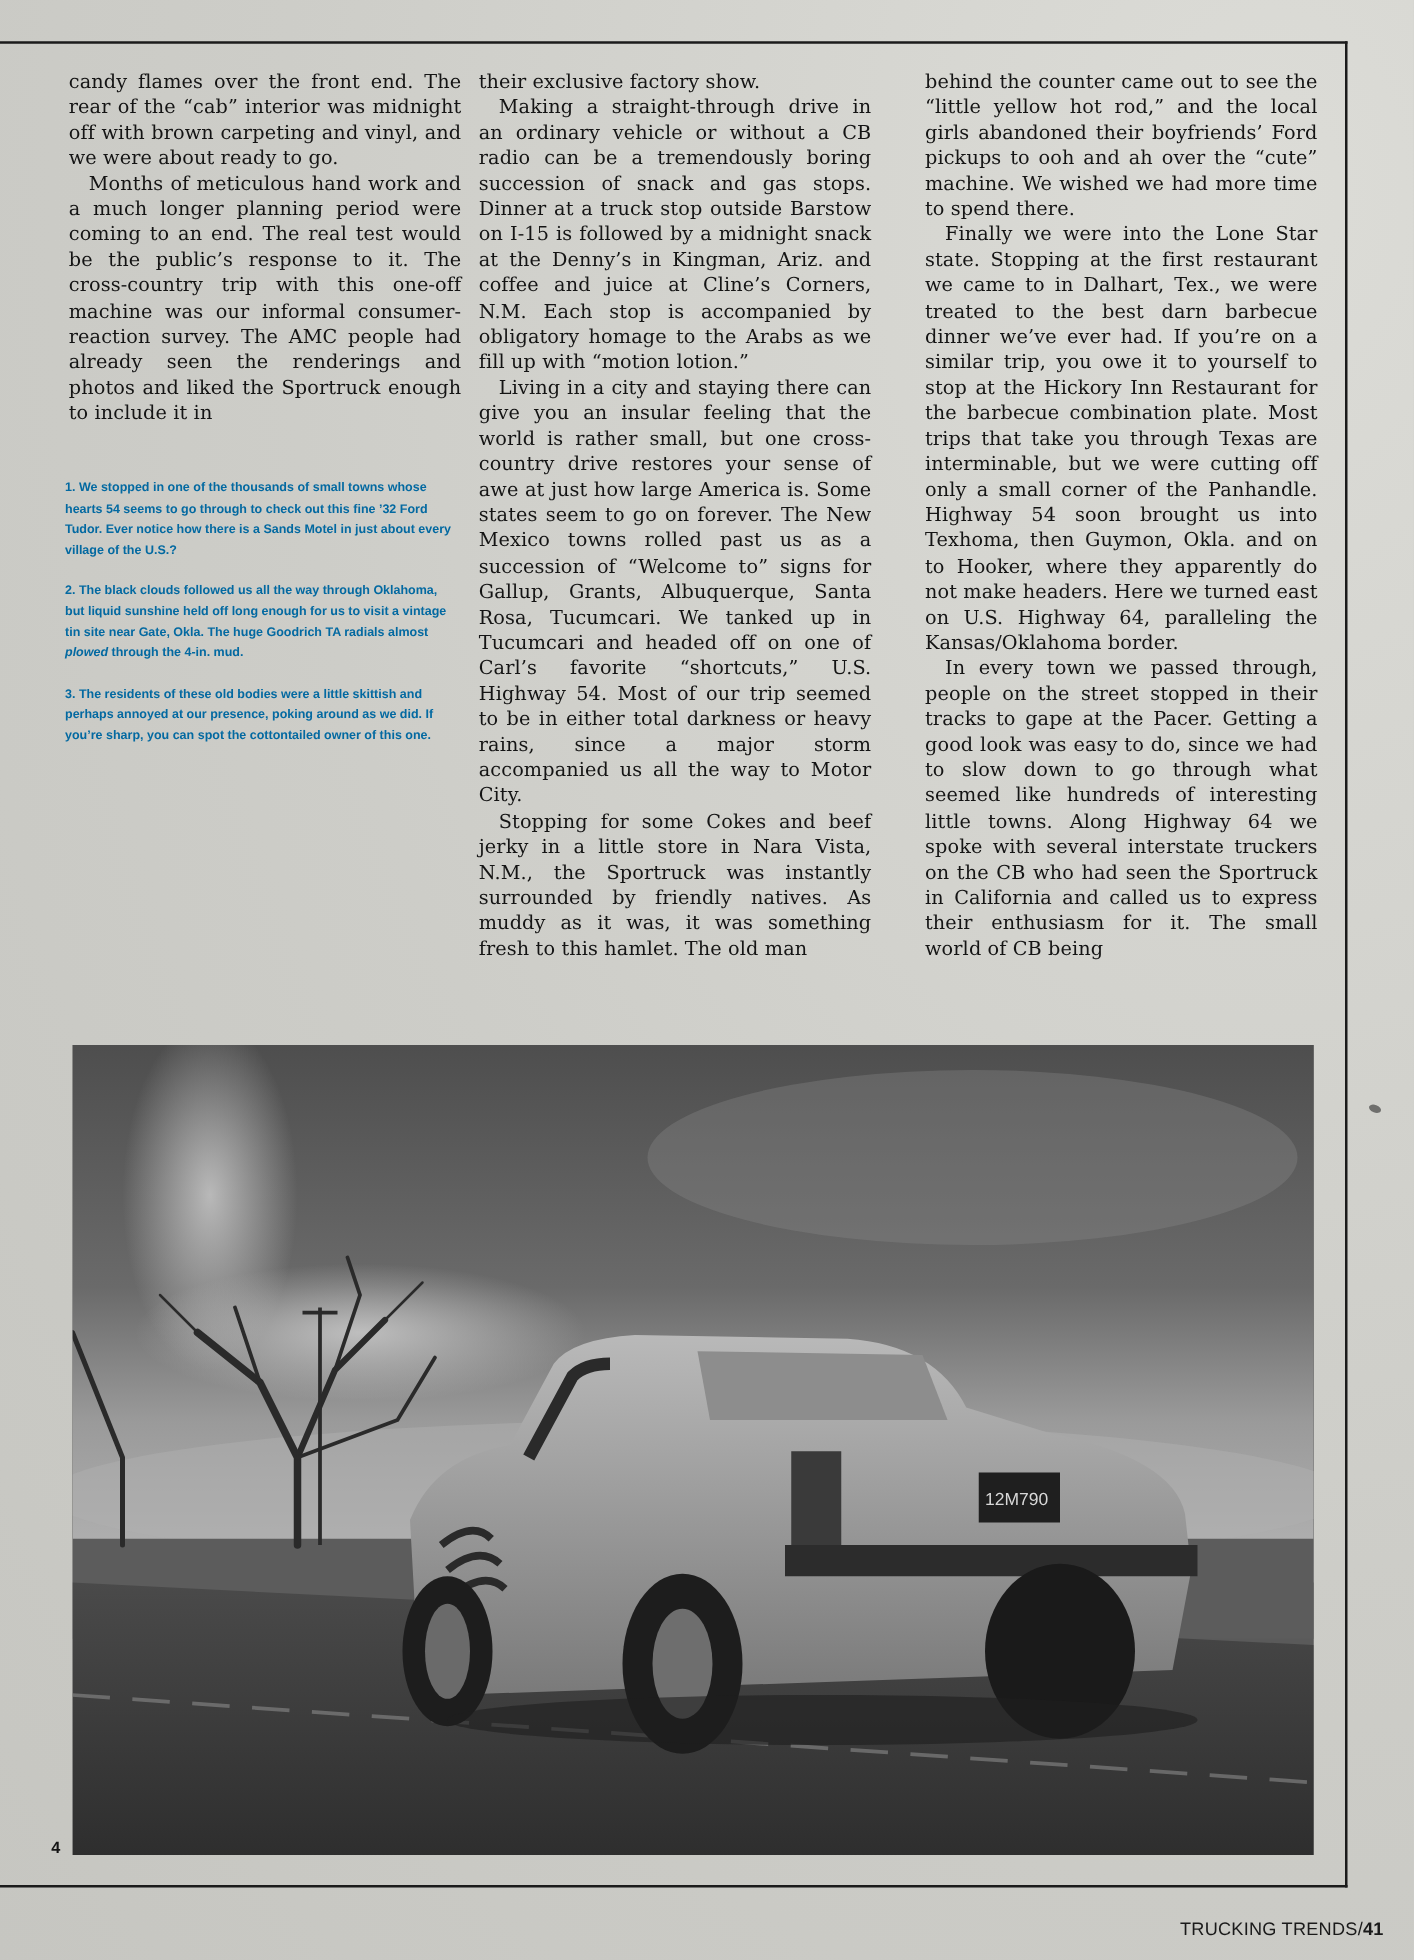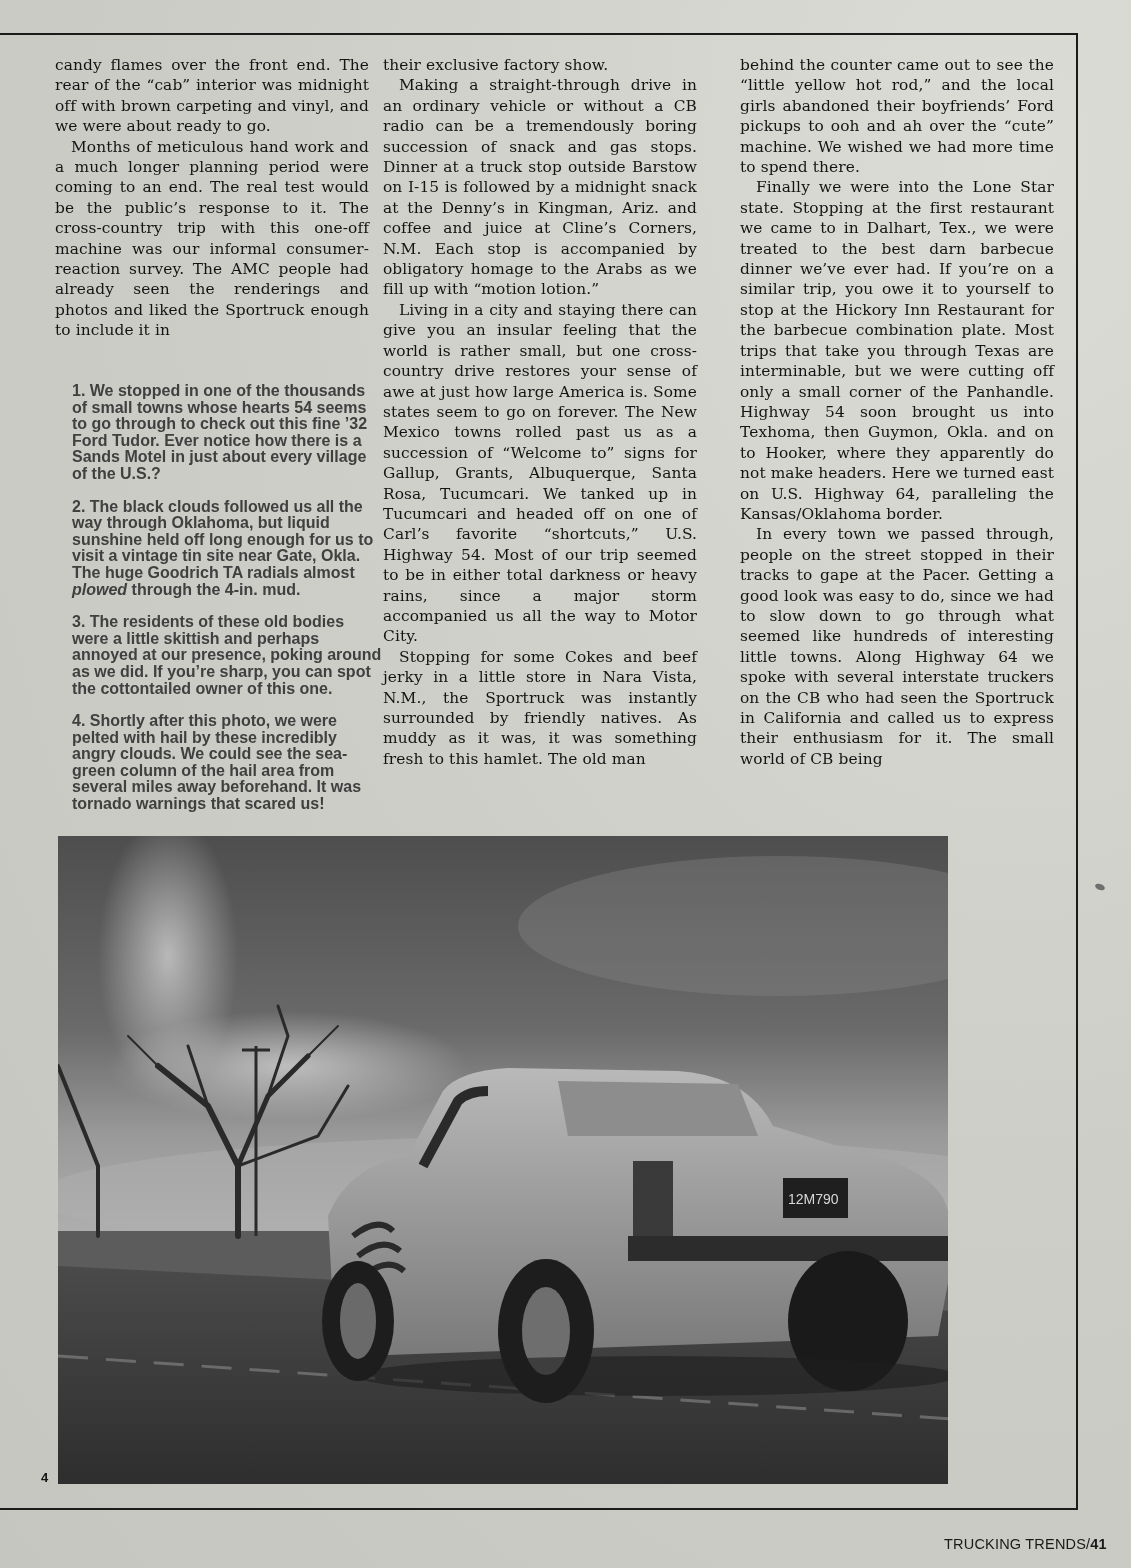--- a/index.html
+++ b/index.html
@@ -14,25 +14,25 @@
   .frame-right { position:absolute; left:1076px; top:33px; width:2px; height:1477px; background:#1b1b1b; }
   .frame-bottom { position:absolute; left:0; top:1508px; width:1078px; height:2px; background:#1b1b1b; }
 
   .col { position:absolute; top:55px; width:314px; font-size:15.4px; line-height:20.4px; text-align:justify; letter-spacing:0.1px; }
   .col p { margin:0; text-indent:0; }
   .col p.indent { text-indent:16px; }
   .col1 { left:55px; }
   .col2 { left:383px; }
   .col3 { left:740px; }
 
-  .captions { position:absolute; left:72px; top:383px; width:312px; font-family:"Liberation Sans","DejaVu Sans",sans-serif; font-weight:bold; font-size:16px; line-height:16.6px; color:#404040; }
+  .captions { position:absolute; left:52px; top:383px; width:312px; font-family:"Liberation Sans","DejaVu Sans",sans-serif; font-weight:bold; font-size:10px; line-height:16.6px; color:#0369a1; }
   .captions p { margin:0 0 16px 0; }
   .captions em { }
 
-  .photo { position:absolute; left:58px; top:836px; width:890px; height:648px; overflow:hidden; background:#5a5a5a; }
+  .photo { position:absolute; left:58px; top:836px; width:993px; height:648px; overflow:hidden; background:#5a5a5a; }
   .photo svg { display:block; }
   .photo-num { position:absolute; left:41px; top:1470px; font-family:"Liberation Sans",sans-serif; font-weight:bold; font-size:13px; }
 
   .footer { position:absolute; left:944px; top:1536px; font-family:"Liberation Sans","DejaVu Sans",sans-serif; font-size:14.5px; letter-spacing:0.2px; color:#1a1a1a; }
   .footer .pg { font-weight:bold; }
   .speck { position:absolute; left:1095px; top:884px; width:10px; height:6px; background:#444; border-radius:50%; transform:rotate(20deg); opacity:.7;}
 </style>
 </head>
 <body>
 
@@ -42,21 +42,20 @@
 
 <div class="col col1">
   <p>candy flames over the front end. The rear of the “cab” interior was midnight off with brown carpeting and vinyl, and we were about ready to go.</p>
   <p class="indent">Months of meticulous hand work and a much longer planning period were coming to an end. The real test would be the public’s response to it. The cross-country trip with this one-off machine was our informal consumer-reaction survey. The AMC people had already seen the renderings and photos and liked the Sportruck enough to include it in</p>
 </div>
 
 <div class="captions">
   <p><span>1. We stopped in one of the thousands of small towns whose hearts 54 seems to go through to check out this fine ’32 Ford Tudor. Ever notice how there is a Sands Motel in just about every village of the U.S.?</span></p>
   <p><span>2. The black clouds followed us all the way through Oklahoma, but liquid sunshine held off long enough for us to visit a vintage tin site near Gate, Okla. The huge Goodrich TA radials almost </span><em>plowed</em><span> through the 4-in. mud.</span></p>
   <p><span>3. The residents of these old bodies were a little skittish and perhaps annoyed at our presence, poking around as we did. If you’re sharp, you can spot the cottontailed owner of this one.</span></p>
-  <p><span>4. Shortly after this photo, we were pelted with hail by these incredibly angry clouds. We could see the sea-green column of the hail area from several miles away beforehand. It was tornado warnings that scared us!</span></p>
 </div>
 
 <div class="col col2">
   <p>their exclusive factory show.</p>
   <p class="indent">Making a straight-through drive in an ordinary vehicle or without a CB radio can be a tremendously boring succession of snack and gas stops. Dinner at a truck stop outside Barstow on I-15 is followed by a midnight snack at the Denny’s in Kingman, Ariz. and coffee and juice at Cline’s Corners, N.M. Each stop is accompanied by obligatory homage to the Arabs as we fill up with “motion lotion.”</p>
   <p class="indent">Living in a city and staying there can give you an insular feeling that the world is rather small, but one cross-country drive restores your sense of awe at just how large America is. Some states seem to go on forever. The New Mexico towns rolled past us as a succession of “Welcome to” signs for Gallup, Grants, Albuquerque, Santa Rosa, Tucumcari. We tanked up in Tucumcari and headed off on one of Carl’s favorite “shortcuts,” U.S. Highway 54. Most of our trip seemed to be in either total darkness or heavy rains, since a major storm accompanied us all the way to Motor City.</p>
   <p class="indent">Stopping for some Cokes and beef jerky in a little store in Nara Vista, N.M., the Sportruck was instantly surrounded by friendly natives. As muddy as it was, it was something fresh to this hamlet. The old man</p>
 </div>
 
 <div class="col col3">

